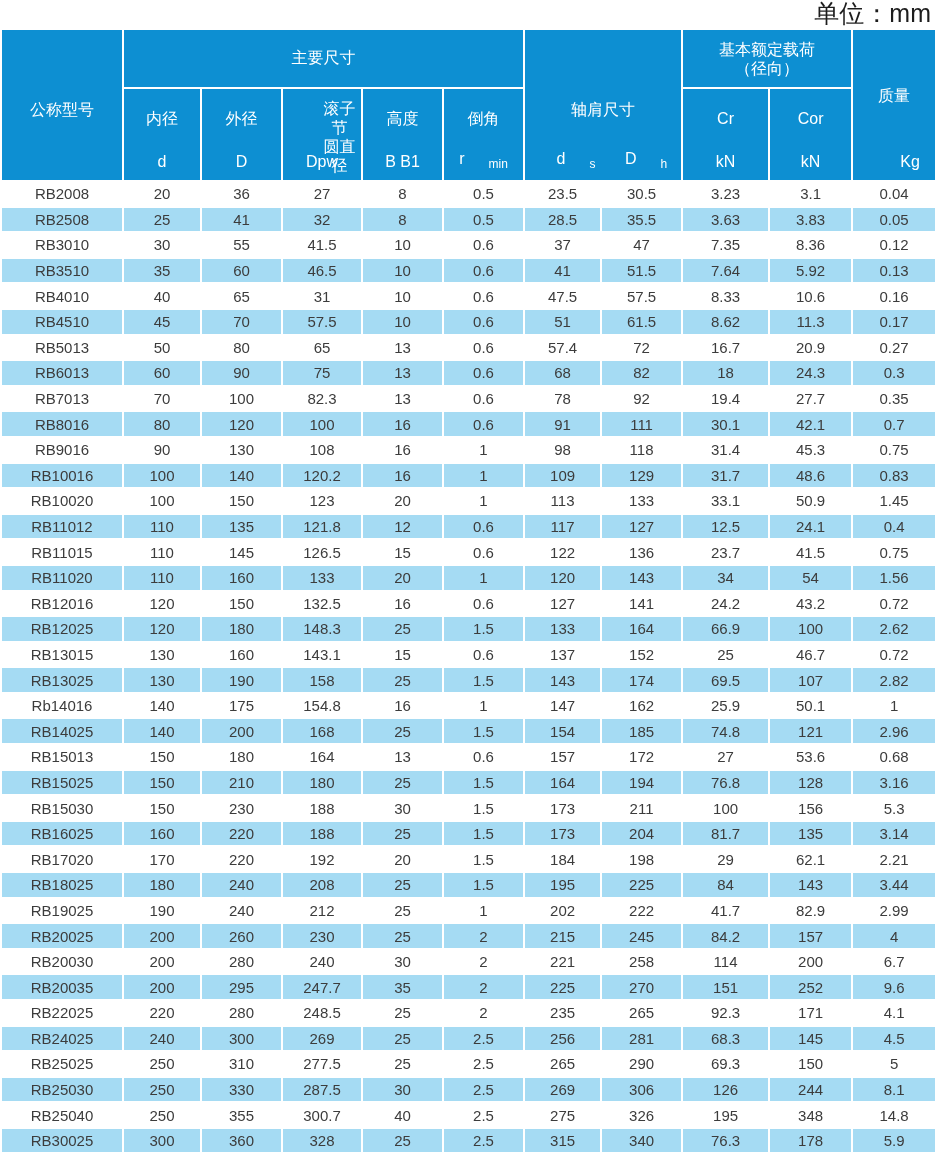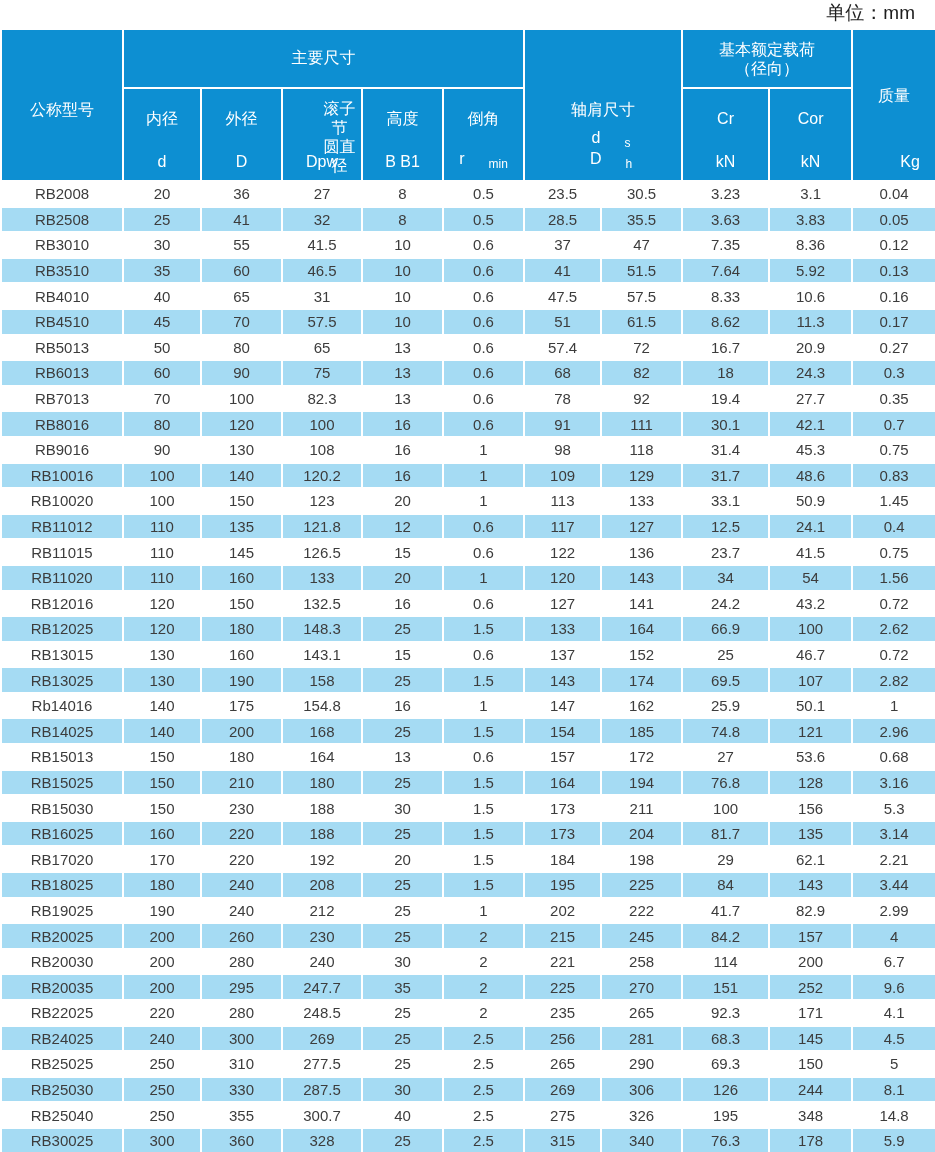--- a/index.html
+++ b/index.html
@@ -14,22 +14,22 @@
     margin: 0; padding: 0;
     width: 935px; height: 1152px;
     background: var(--page-bg);
     font-family: "Liberation Sans", "DejaVu Sans", sans-serif;
     overflow: hidden;
   }
   .page { width: 935px; }
   .unit-row {
     height: 28px;
     text-align: right;
-    padding-right: 20px;
-    font-size: 19px;
+    padding-right: 4px;
+    font-size: 25px;
     line-height: 26px;
     color: #1d1d1d;
   }
   table.spec {
     width: 935px;
     table-layout: fixed;
     border-collapse: collapse;
   }
   table.spec th, table.spec td {
     border: 2px solid #fff;
@@ -62,21 +62,20 @@
   
   .th-span { position: relative; height: 152px; }
   .vlabel {
     position: absolute; top: 70px; left: 0; right: 0;
     text-align: center; font-size: 16px;
   }
   .vlabel.mass-label { top: 56px; }
   .bottom-pair {
     position: absolute; bottom: 9px; left: 16px; right: 0;
     display: flex;
-    flex-direction: column;
   }
   .bottom-pair > span { flex: 1; text-align: center; font-size: 16px; }
   .bottom-single {
     position: absolute; bottom: 9px; left: 0; right: 0;
     text-align: center; font-size: 16px; padding-left: 32px;
   }
   sub { font-size: 12px; margin-left: 24px; }
   
   tbody td {
     height: 25.6px;

